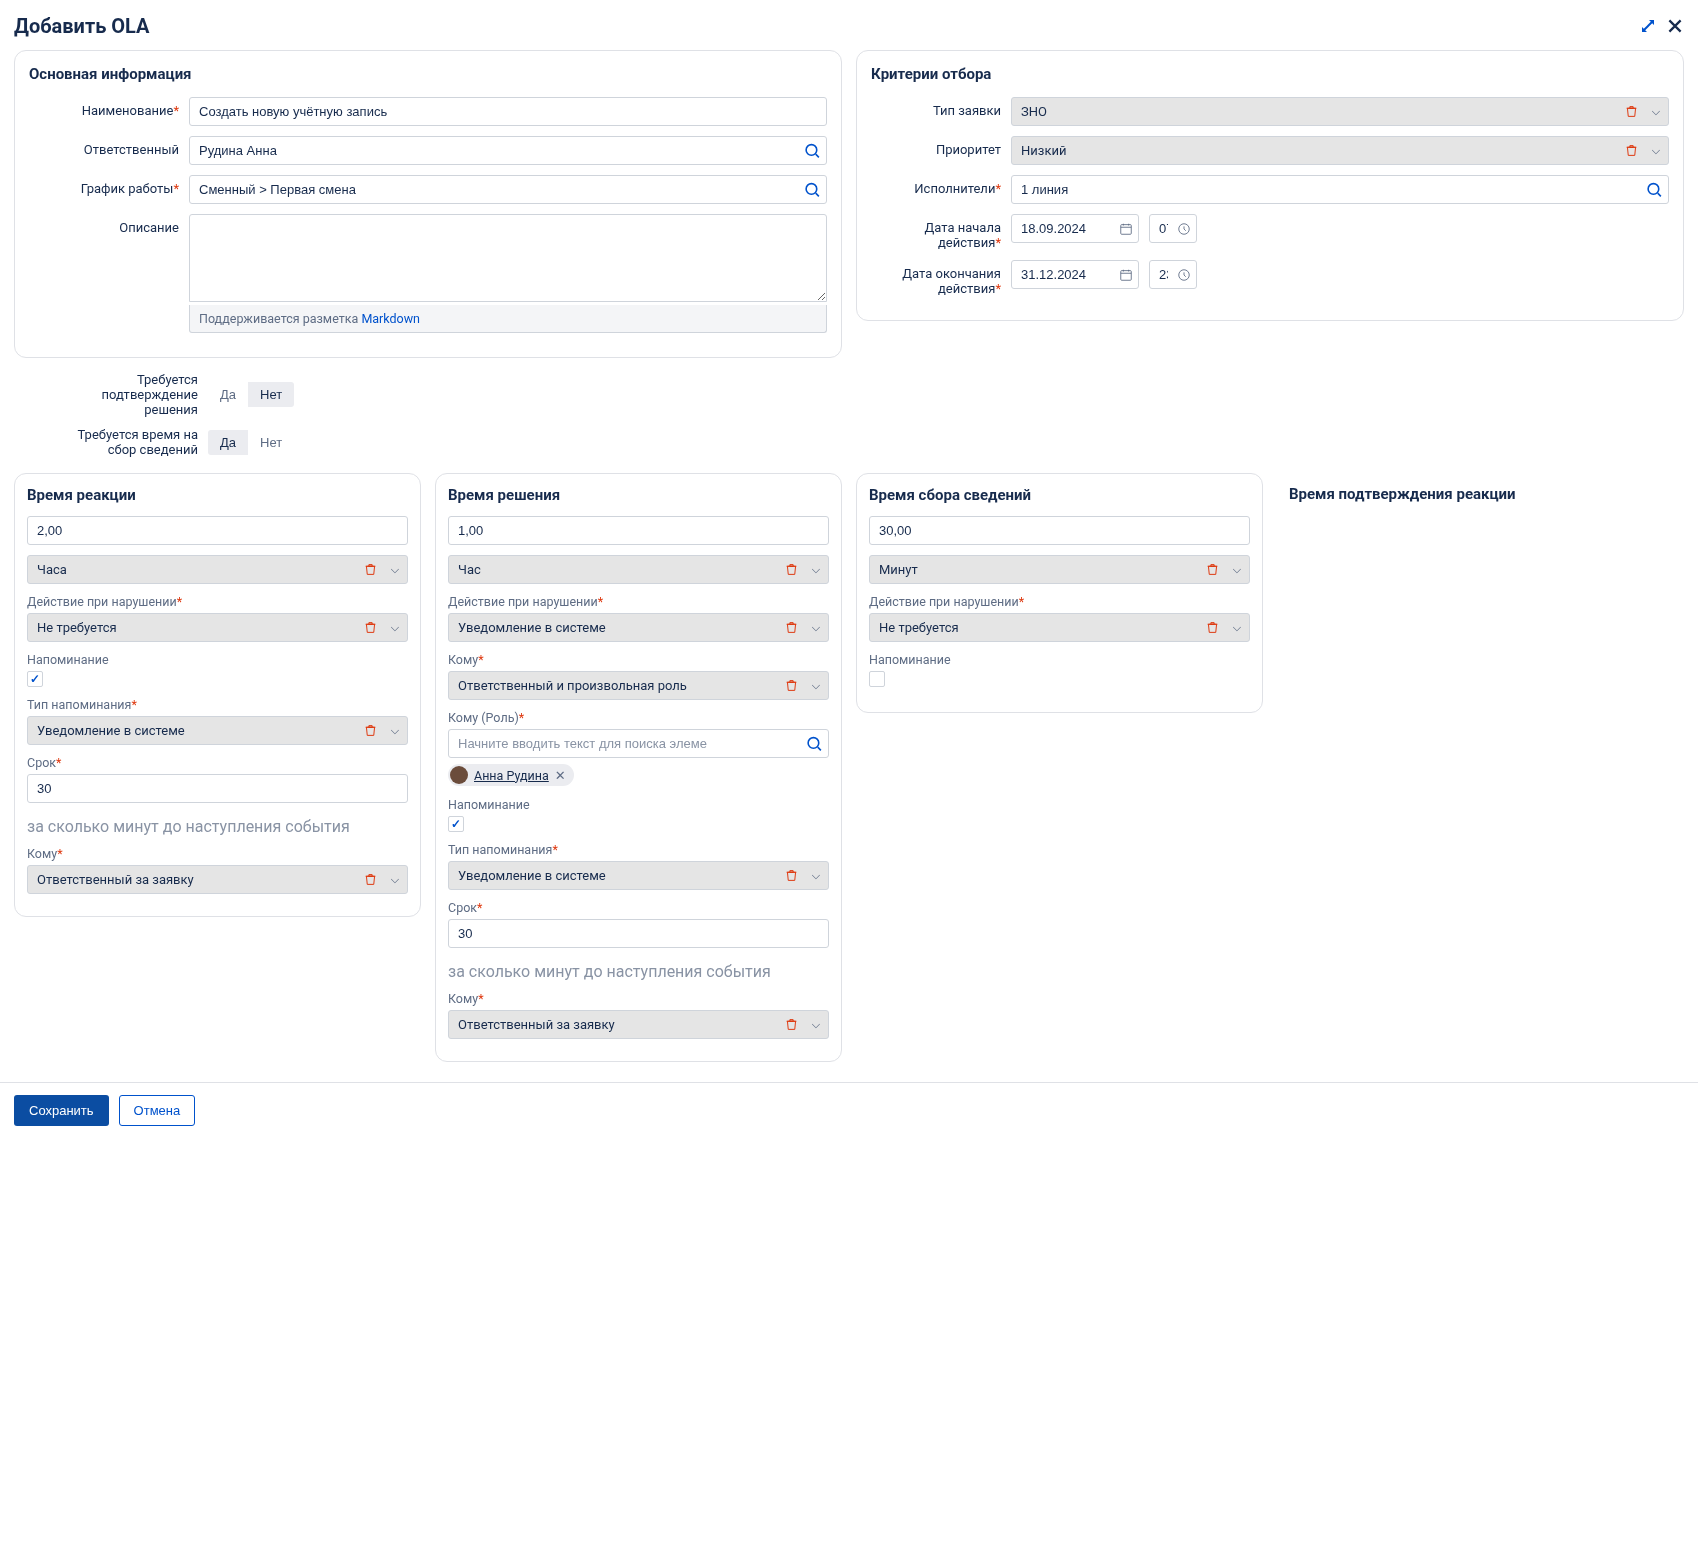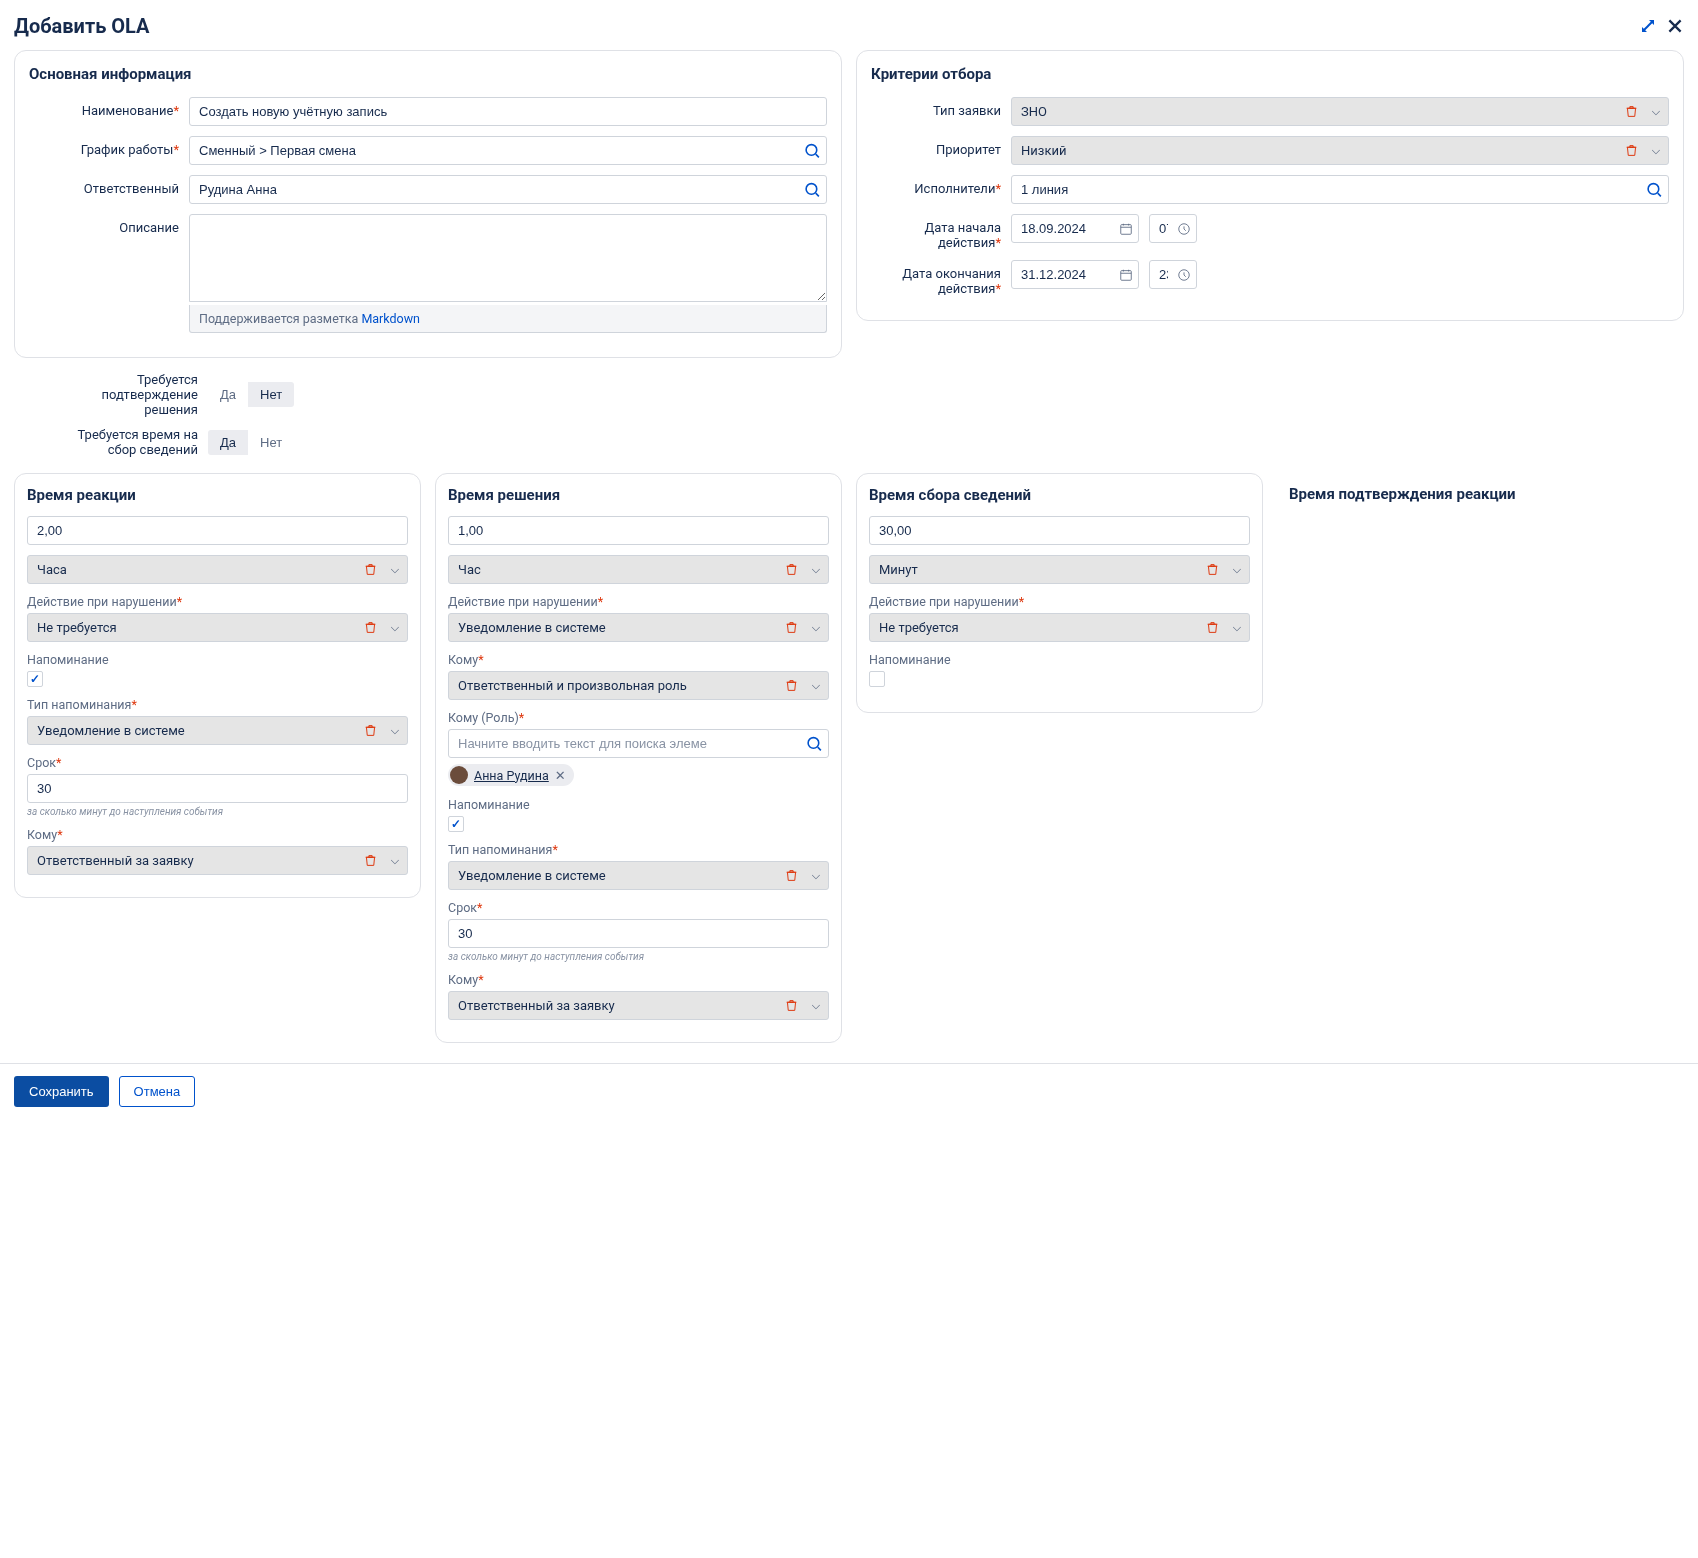--- a/index.html
+++ b/index.html
@@ -35,21 +35,21 @@
 .toggle-group { display: inline-flex; border-radius: 3px; overflow: hidden; }
 .toggle-btn { padding: 5px 12px; font-size: 13px; cursor: pointer; border: none; background: #f4f5f7; color: #172b4d; }
 .toggle-btn.active { background: #ebecf0; font-weight: 500; }
 .toggle-btn:not(.active) { background: #fff; color: #5e6c84; }
 .row4 { display: flex; gap: 14px; align-items: flex-start; }
 .row4 .tcol { flex: 1; min-width: 0; }
 .tcol .card { padding: 12px; }
 .tcol h2 { margin-bottom: 12px; font-size: 15px; }
 .v-field { margin-bottom: 10px; }
 .v-label { font-size: 12.5px; color: #5e6c84; margin-bottom: 4px; display: block; }
-.hint { font-size: 10px; font-style: italic; color: #8993a4; margin-top: 3px; }
+.hint { font-size: 16px; color: #8993a4; margin-top: 14px; }
 .checkbox { width: 16px; height: 16px; border: 1px solid #cfd4db; border-radius: 2px; display: inline-flex; align-items: center; justify-content: center; cursor: pointer; background: #fff; }
 .checkbox.checked::after { content: "✓"; color: #0052cc; font-size: 12px; font-weight: bold; }
 .date-time-row { display: flex; gap: 10px; }
 .date-input { position: relative; }
 .date-input .input { width: 128px; padding-right: 16px; }
 .time-input .input { width: 48px; padding-right: 28px; }
 .date-input .suffix-icon, .time-input .suffix-icon { position: absolute; right: 6px; top: 50%; transform: translateY(-50%); }
 .time-input { position: relative; }
 .chip { display: inline-flex; align-items: center; background: #ebecf0; border-radius: 12px; padding: 2px 8px 2px 2px; gap: 6px; font-size: 12.5px; margin-top: 6px; }
 .chip .avatar { width: 18px; height: 18px; border-radius: 50%; background: #6b4c3b; display: inline-block; }
@@ -84,44 +84,44 @@
 
   <div class="row2">
     <div class="col">
       <div class="card">
         <h2>Основная информация</h2>
         <div class="field-row">
           <div class="field-label"><span>Наименование</span><span class="req">*</span></div>
           <div class="field-control"><input class="input" value="Создать новую учётную запись" style=""></div>
         </div>
         <div class="field-row">
+          <div class="field-label">Ответственный</div>
+          <div class="field-control input-wrap">
+            <input class="input" value="Рудина Анна" style="">
+            <span class="suffix-icon">
+                <svg width="17" height="17" viewBox="0 0 16 16">
+                  <circle cx="7" cy="7" r="5" stroke="#0052cc" stroke-width="1.5" fill="none"></circle>
+                  <path d="M11 11l3 3" stroke="#0052cc" stroke-width="1.5"></path>
+                </svg>
+              </span>
+          </div>
+        </div>
+        <div class="field-row">
           <div class="field-label"><span>График работы</span><span class="req">*</span></div>
           <div class="field-control input-wrap">
             <input class="input" value="Сменный &gt; Первая смена" style="">
             <span class="suffix-icon">
                 <svg width="17" height="17" viewBox="0 0 16 16">
                   <circle cx="7" cy="7" r="5" stroke="#0052cc" stroke-width="1.5" fill="none"></circle>
                   <path d="M11 11l3 3" stroke="#0052cc" stroke-width="1.5"></path>
                 </svg>
               </span>
           </div>
         </div>
         <div class="field-row">
-          <div class="field-label">Ответственный</div>
-          <div class="field-control input-wrap">
-            <input class="input" value="Рудина Анна" style="">
-            <span class="suffix-icon">
-                <svg width="17" height="17" viewBox="0 0 16 16">
-                  <circle cx="7" cy="7" r="5" stroke="#0052cc" stroke-width="1.5" fill="none"></circle>
-                  <path d="M11 11l3 3" stroke="#0052cc" stroke-width="1.5"></path>
-                </svg>
-              </span>
-          </div>
-        </div>
-        <div class="field-row">
           <div class="field-label">Описание</div>
           <div class="field-control">
             <textarea class="textarea" style=""></textarea>
             <div class="textarea-foot"><span>Поддерживается разметка </span><a href="#">Markdown</a></div>
           </div>
         </div>
       </div>
     </div>
     <div class="col">
       <div class="card">

